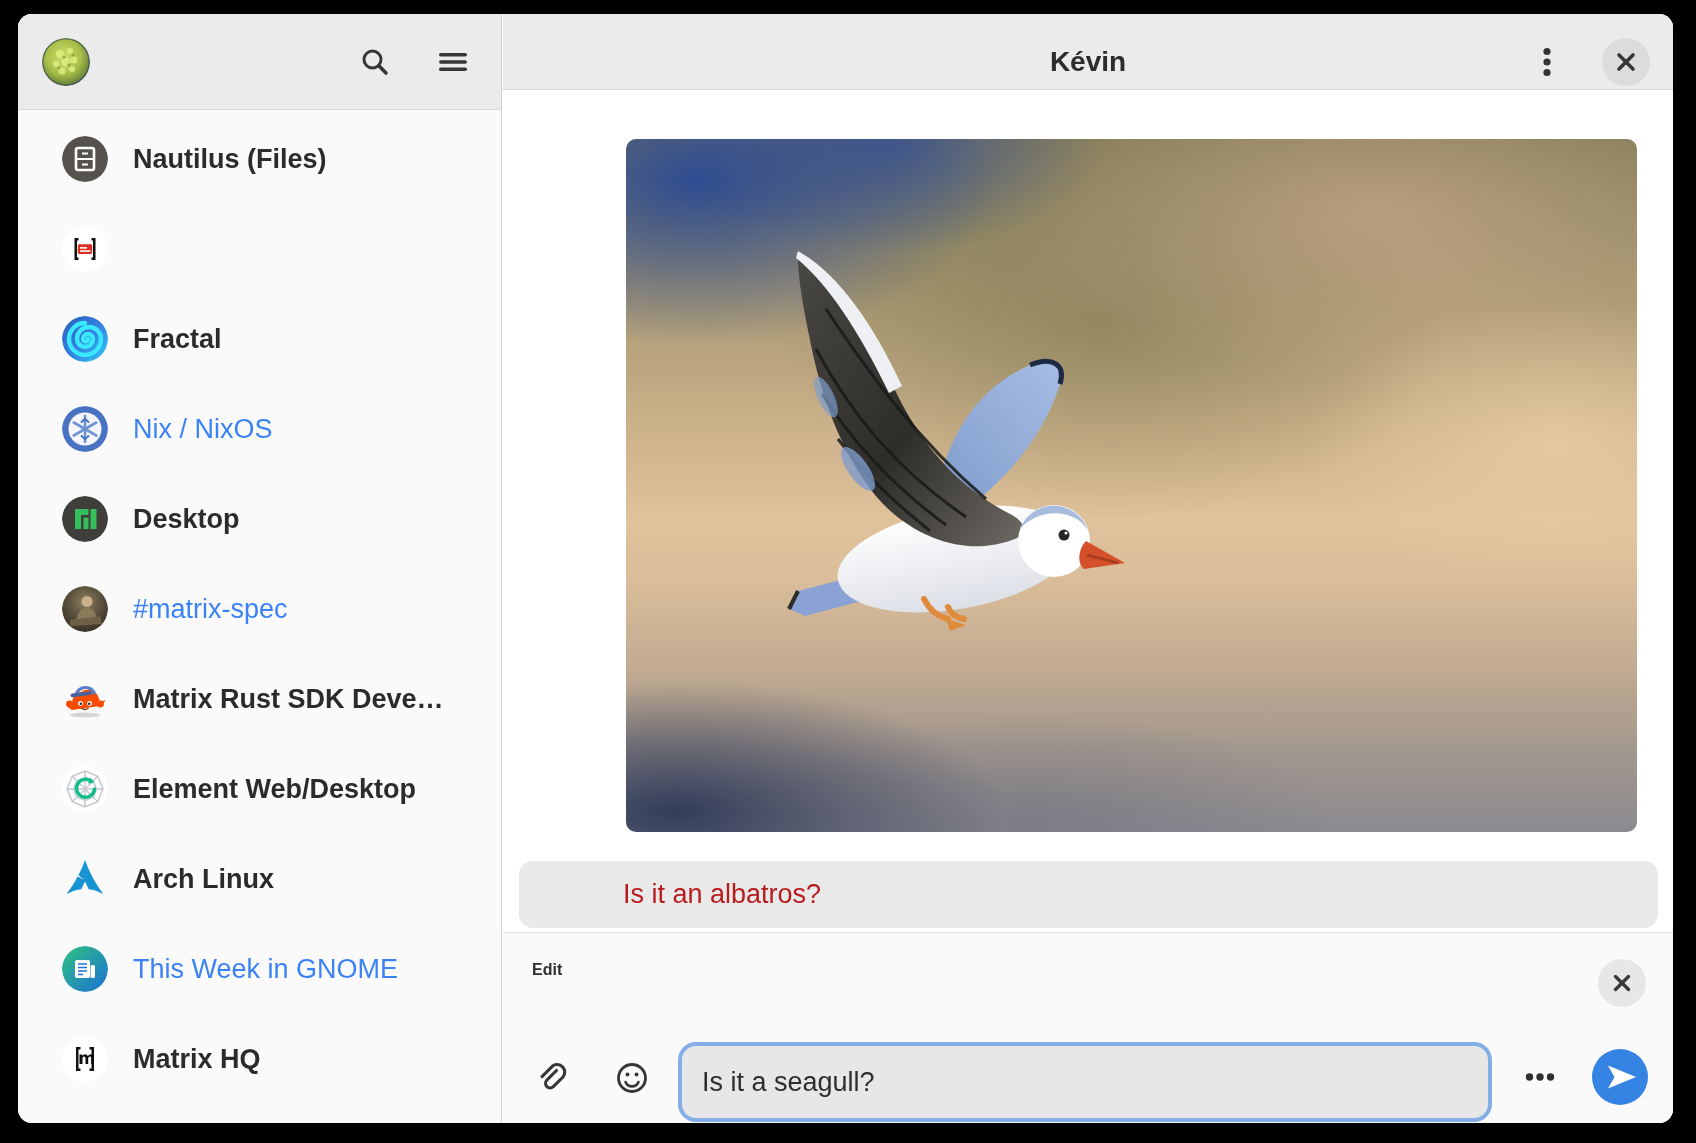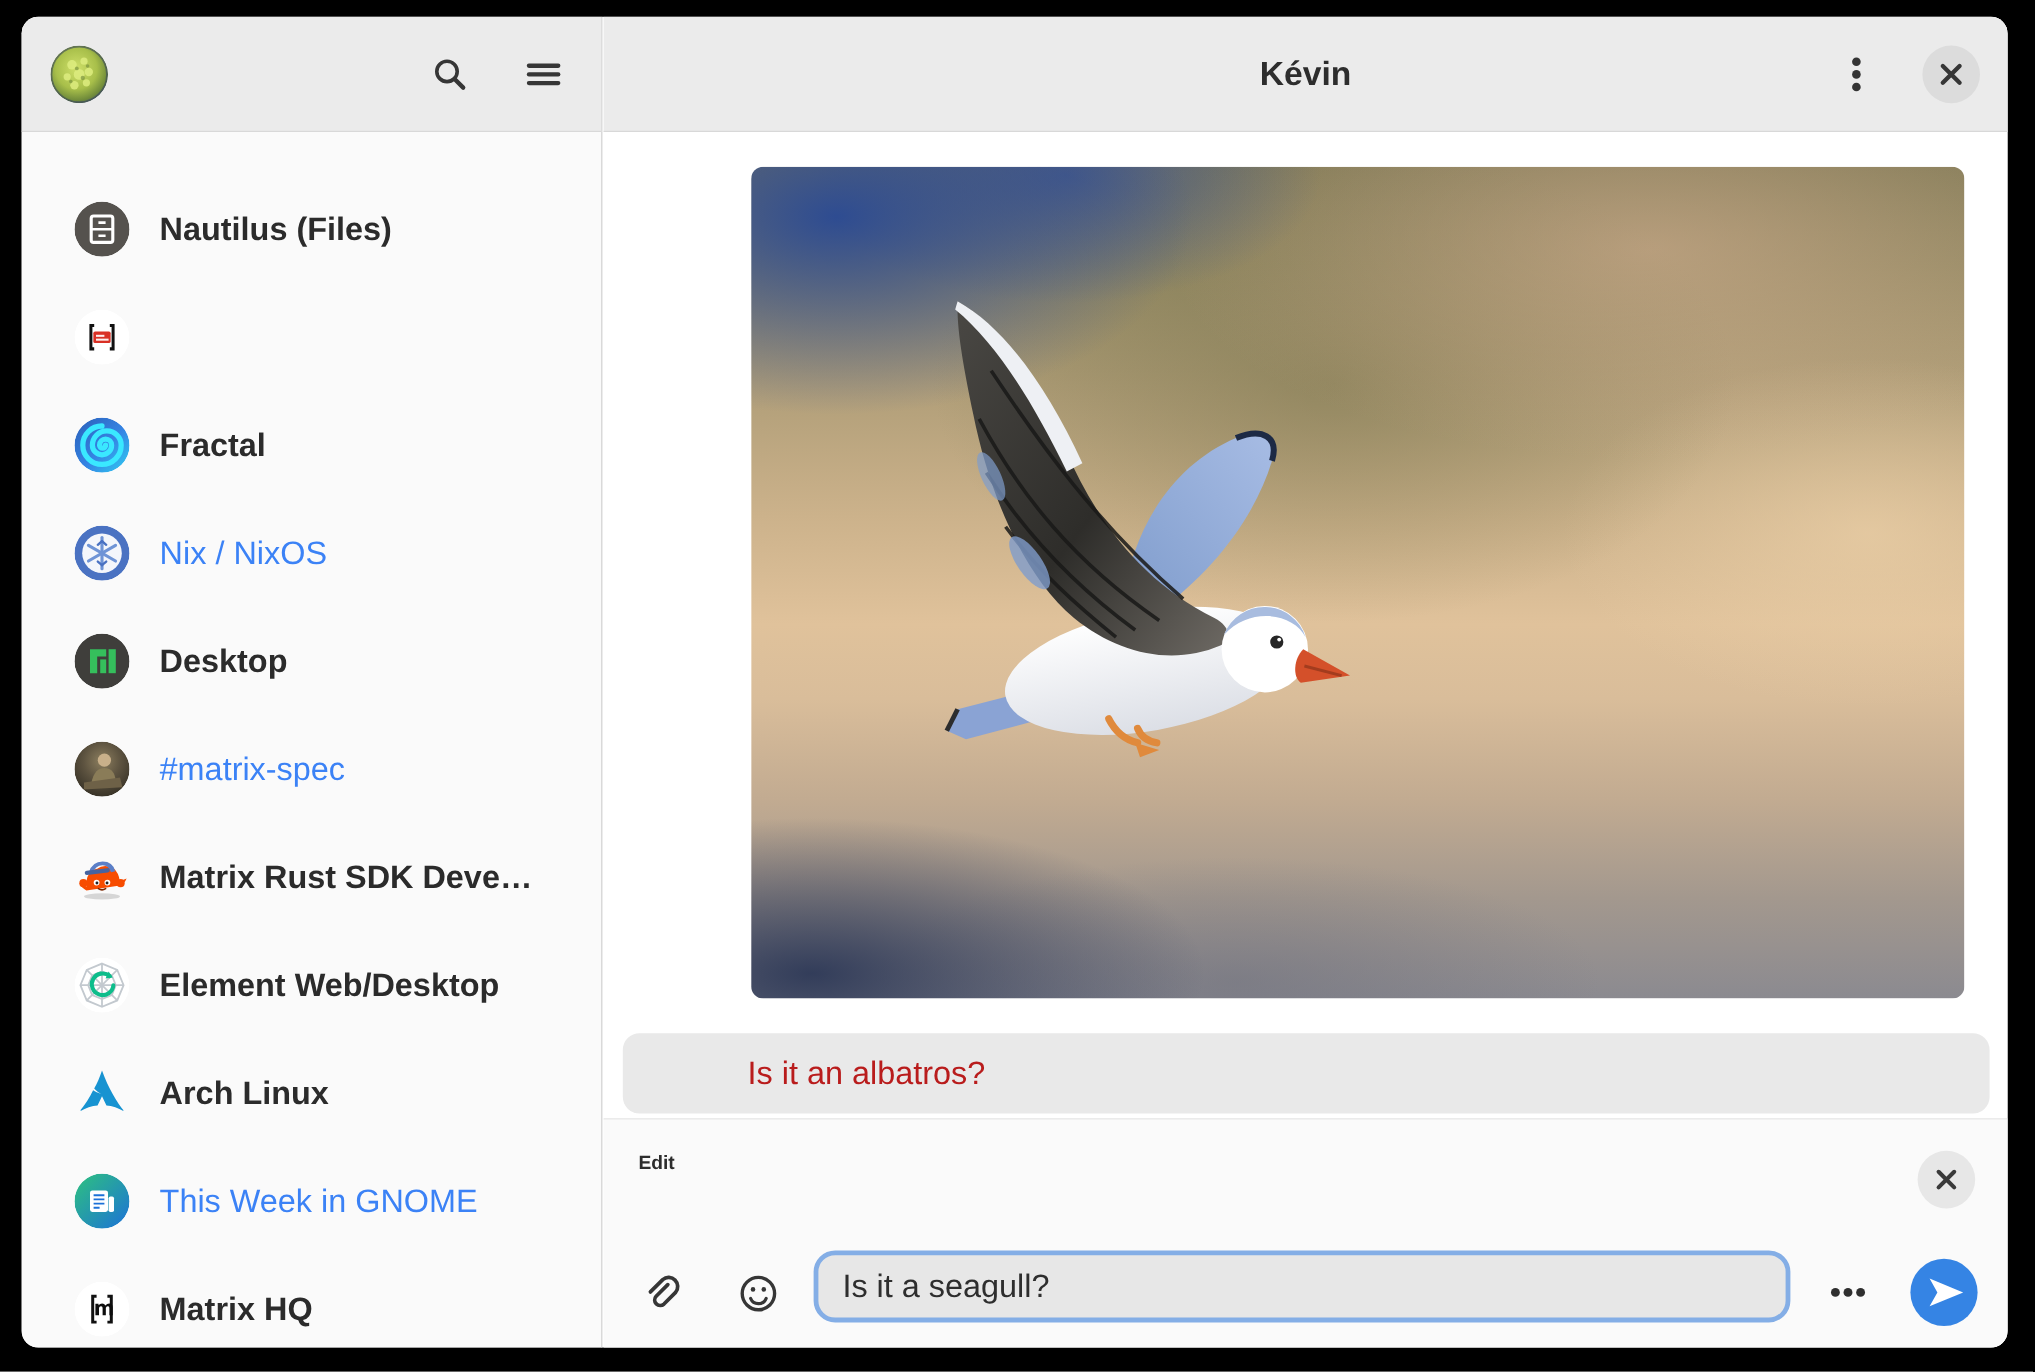--- a/index.html
+++ b/index.html
@@ -23,33 +23,33 @@
     background:var(--headerbar,#ebebeb);border-bottom:1px solid #d8d8d8;box-sizing:border-box;
   }
   .user-avatar{position:absolute;left:24px;top:24px;width:48px;height:48px;border-radius:50%;overflow:hidden;}
   .icon-btn{
     position:absolute;width:48px;height:48px;border-radius:50%;
     display:flex;align-items:center;justify-content:center;cursor:pointer;
   }
   .icon-btn svg{width:36px;height:36px;}
   .btn-search{left:333px;top:24px;}
   .btn-menu{left:411px;top:24px;}
-  .room-list{position:absolute;left:0;top:96px;right:0;bottom:0;padding-top:36px;}
+  .room-list{position:absolute;left:0;top:96px;right:0;bottom:0;padding-top:4px;}
   .room-row{position:relative;height:90px;display:flex;align-items:center;cursor:pointer;}
   .room-avatar{position:absolute;left:44px;width:46px;height:46px;border-radius:50%;overflow:hidden;}
   .room-avatar svg{width:46px;height:46px;display:block;}
   .room-label{
     position:absolute;left:115px;right:16px;
     font-size:27px;color:#3b82f6;white-space:nowrap;overflow:hidden;
   }
   .room-row.unread .room-label{font-weight:bold;color:#2b2b2b;}
   
   .main{position:absolute;left:485px;top:0;right:0;bottom:0;background:#fff;}
   .main-header{
-    position:absolute;left:0;top:0;right:0;height:96px;
+    position:absolute;left:0;top:0;right:0;height:76px;
     background:var(--headerbar,#ebebeb);border-bottom:1px solid #d8d8d8;box-sizing:border-box;
   }
   .main-title{
     position:absolute;left:0;right:0;top:0;height:96px;line-height:96px;
     text-align:center;font-weight:bold;font-size:28px;color:#2d2d2d;
   }
   .btn-kebab{left:1020px;top:24px;}
   .btn-close-window{left:1099px;top:24px;background:#dcdcdc;}
   
   .photo-message{
@@ -78,21 +78,21 @@
   
   .edit-area{
     position:absolute;left:0;right:0;top:919px;bottom:0;
     background:var(--edit-bg,#fafafa);
   }
   .edit-label{position:absolute;left:29px;top:28px;font-size:16px;font-weight:bold;color:#2d2d2d;}
   .btn-close-edit{left:1095px;top:26px;background:#e7e7e7;}
   .btn-attach{left:23px;top:121px;}
   .btn-emoji{left:105px;top:121px;}
   .composer-input{
-    position:absolute;left:175px;top:109px;width:814px;height:60px;box-sizing:border-box;
+    position:absolute;left:175px;top:109px;width:814px;height:80px;box-sizing:border-box;
     border:4px solid var(--focus-ring,#84aee6);border-radius:18px;background:#e7e7e7;
     font-family:"Liberation Sans",sans-serif;font-size:27px;color:#2e2e2e;
     padding:0 0 0 20px;outline:none;
   }
   .btn-more{left:1013px;top:120px;}
   .btn-send{
     position:absolute;left:1089px;top:116px;width:56px;height:56px;border-radius:50%;
     background:var(--accent,#3584e4);display:flex;align-items:center;justify-content:center;cursor:pointer;
   }
   .btn-send svg{width:56px;height:56px;}

